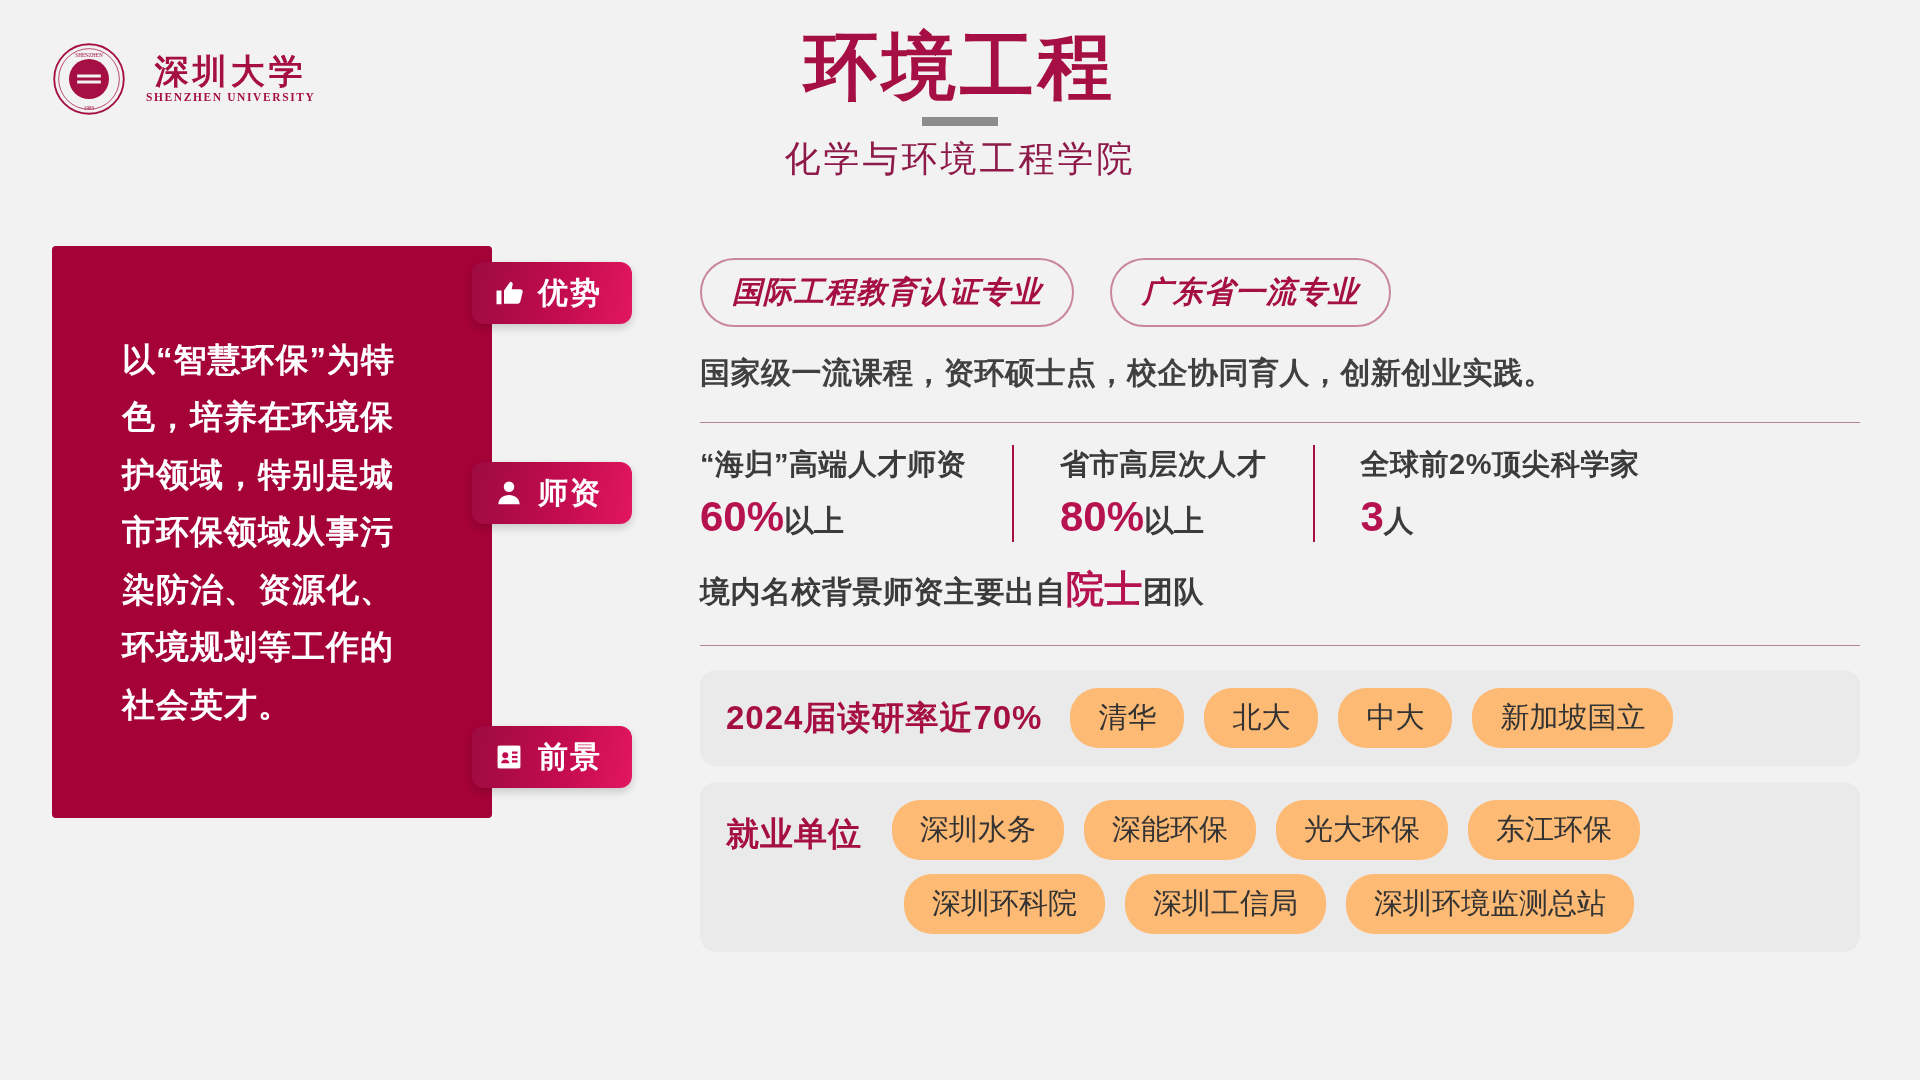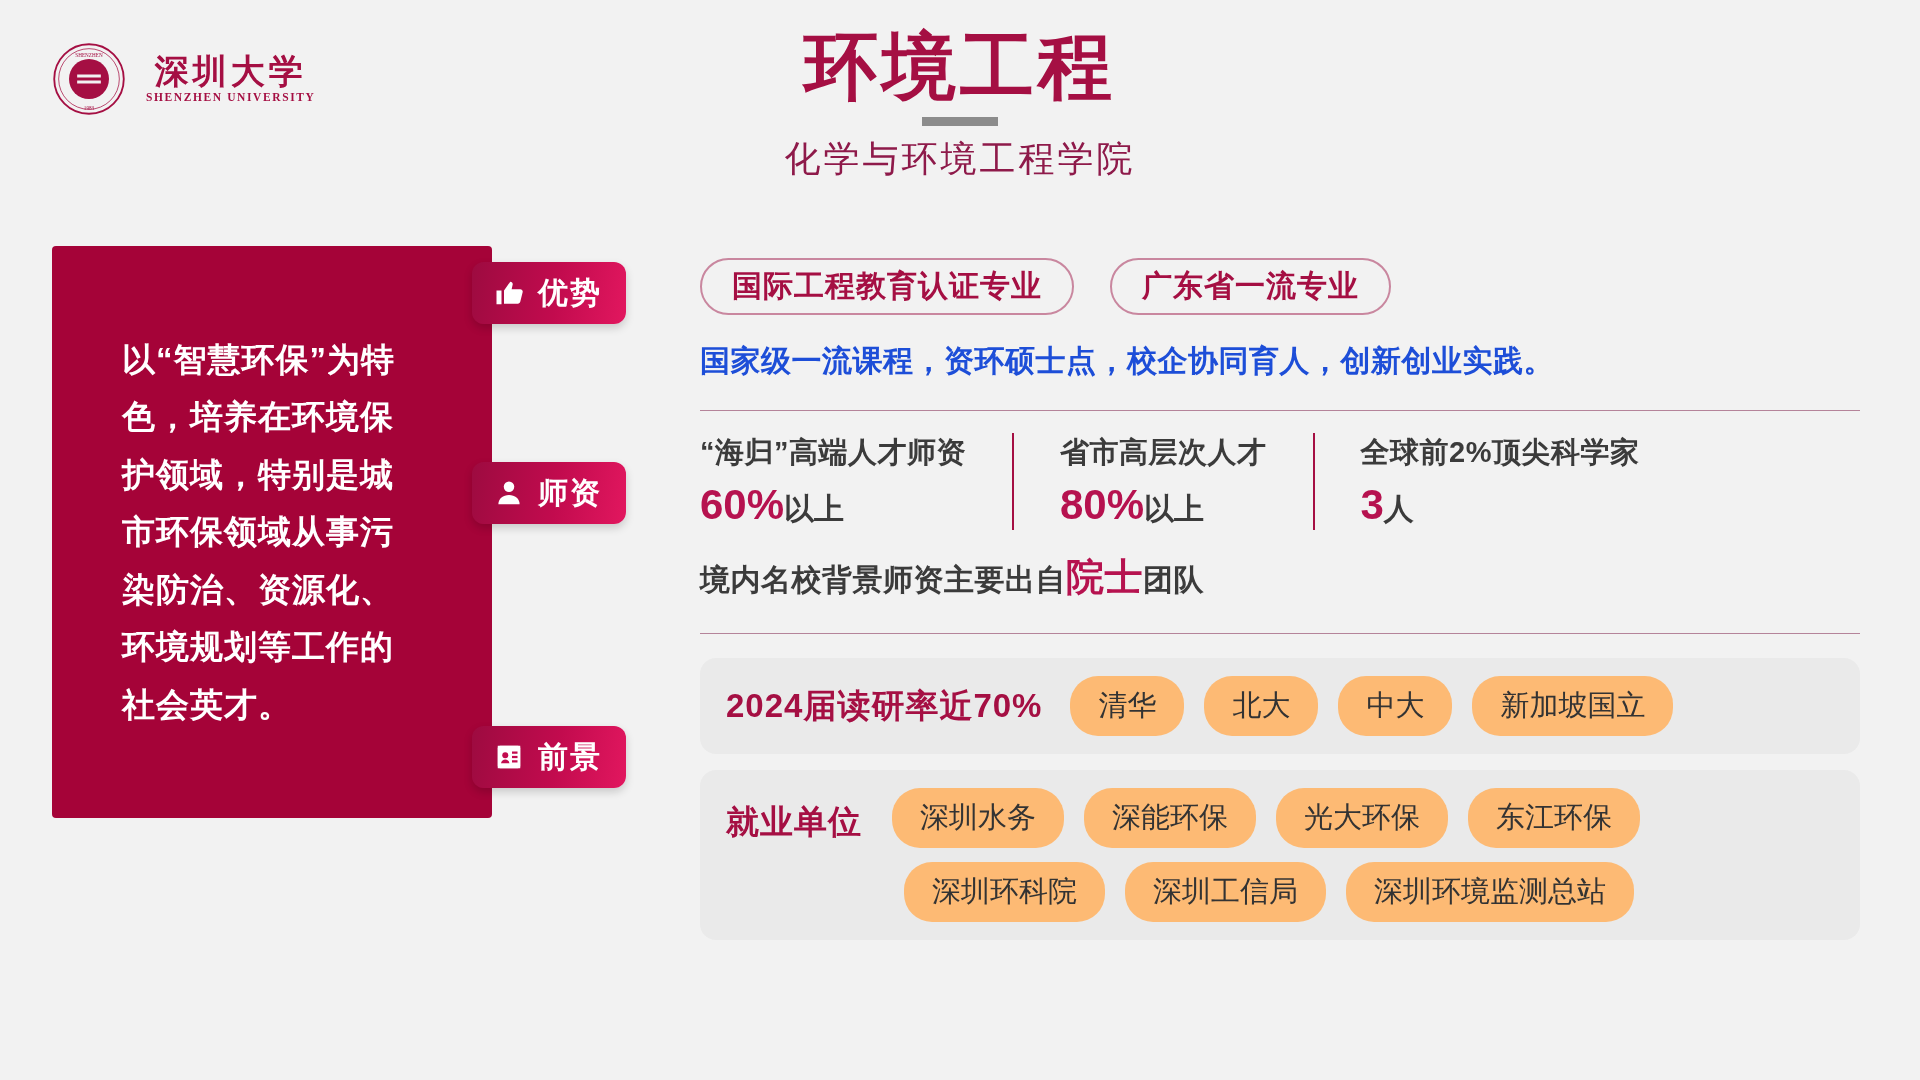--- a/index.html
+++ b/index.html
@@ -32,40 +32,40 @@
     display: flex; align-items: center; justify-content: center;
   }
   .left-panel p {
     color: #ffffff; font-size: 33px; font-weight: 700; line-height: 1.74;
     letter-spacing: 1px; width: 300px; text-align: left;
   }
 
   
   .badge {
     position: absolute; display: flex; align-items: center; gap: 14px;
-    height: 62px; padding: 0 24px 0 22px; border-radius: 12px;
+    height: 62px; padding: 0 30px 0 22px; border-radius: 12px;
     background: linear-gradient(100deg, #9d0b40 0%, #c20b4e 55%, #e2175f 100%);
     box-shadow: 0 4px 9px rgba(0,0,0,.17);
     color: #fff; font-size: 30px; font-weight: 800; letter-spacing: 2px;
   }
   .badge svg { width: 30px; height: 30px; fill: #fff; flex: 0 0 30px; }
   #badge-adv  { left: 472px; top: 262px; }
   #badge-fac  { left: 472px; top: 462px; }
   #badge-pro  { left: 472px; top: 726px; }
 
   
   .content { position: absolute; left: 700px; top: 246px; width: 1160px; }
 
   .pill-row { display: flex; gap: 36px; margin-top: 12px; }
   .pill {
-    border: 2px solid #c9879f; border-radius: 40px; padding: 6px 30px;
+    border: 2px solid #c9879f; border-radius: 40px; padding: 12px 30px;
     font-size: 30px; font-weight: 800; color: #a50f43; letter-spacing: 1px;
-    background: transparent; white-space: nowrap;
-  }
-  .desc-line { font-size: 30px; font-weight: 700; color: #1d4ed8; letter-spacing: .5px; margin-top: 26px; }
+    background: transparent; white-space: nowrap; font-style: italic;
+  }
+  .desc-line { font-size: 30px; font-weight: 700; color: #404040; letter-spacing: .5px; margin-top: 26px; }
 
   .hr { height: 1px; background: #b5849a; width: 1160px; }
   #hr-1 { margin-top: 28px; }
   #hr-2 { margin-top: 30px; }
 
   .stats { display: flex; margin-top: 22px; }
   .stat { padding-right: 46px; }
   .stat + .stat { border-left: 2px solid #a50f43; padding-left: 46px; }
   .stat-label { font-size: 29px; font-weight: 700; color: #3b3b3b; letter-spacing: .5px; }
   .stat-value { font-size: 42px; font-weight: 800; color: #b6124f; margin-top: 8px; letter-spacing: 0px; }

